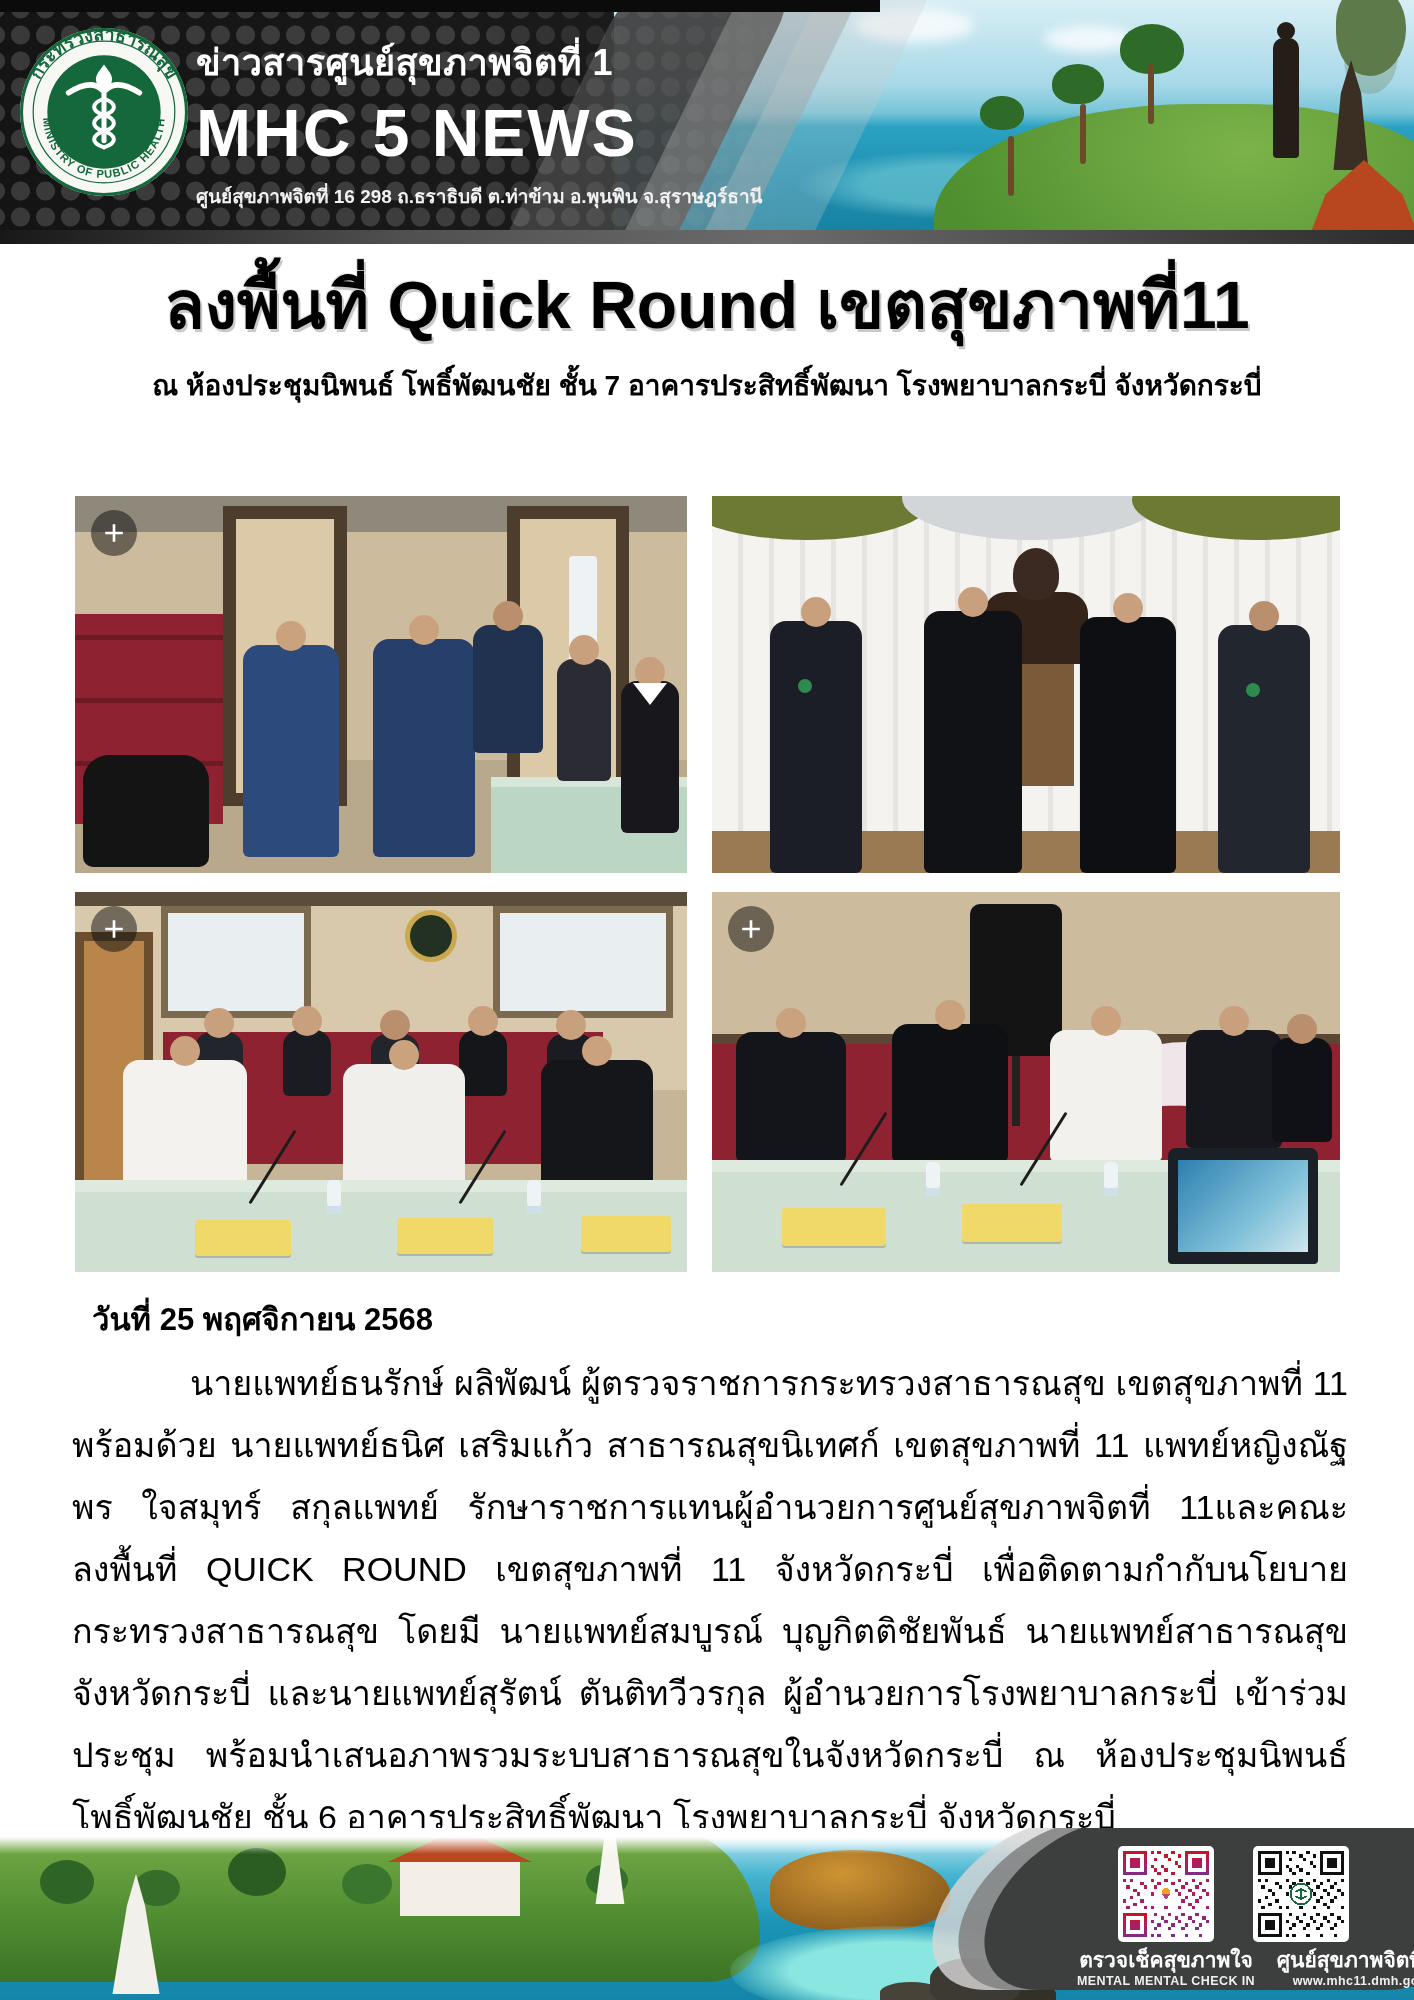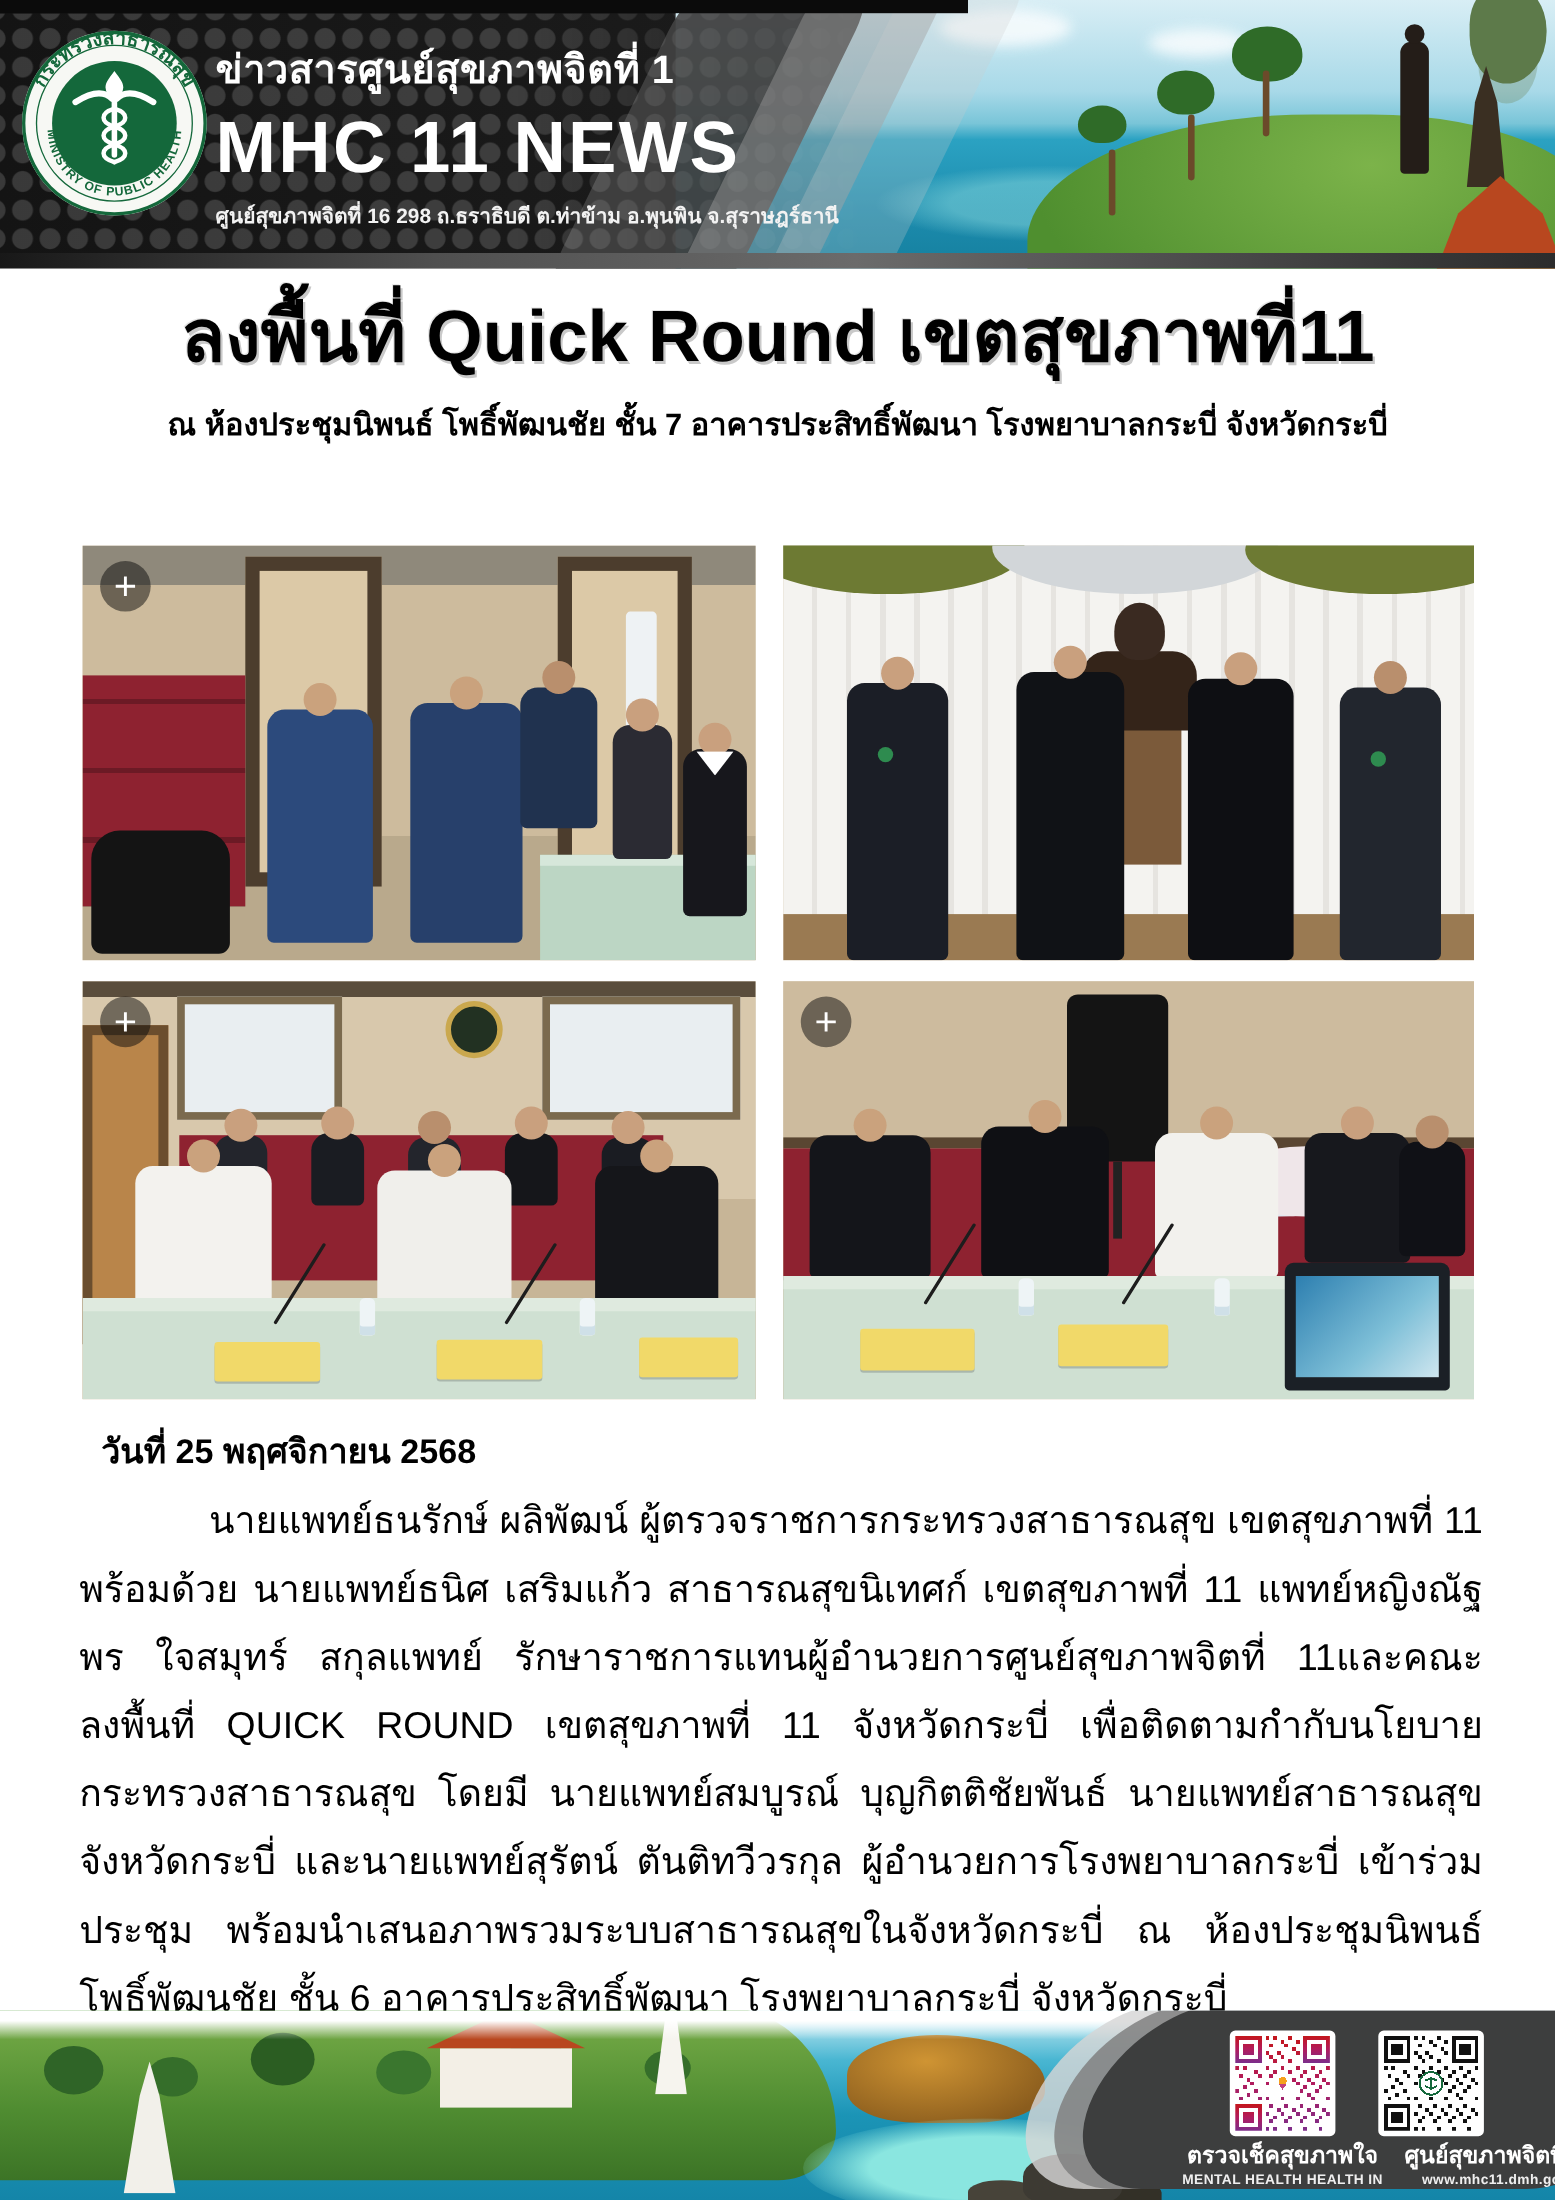--- a/index.html
+++ b/index.html
@@ -134,21 +134,21 @@
         <rect x="82.5" y="58" width="5" height="58" rx="2.5" fill="#fff"></rect>
         <path d="M50 66q22-14 33-3" stroke="#fff" stroke-width="5.5" fill="none" stroke-linecap="round"></path>
         <path d="M120 66q-22-14-33-3" stroke="#fff" stroke-width="5.5" fill="none" stroke-linecap="round"></path>
         <path d="M85 72c-13 4-13 12 0 16s13 12 0 16-13 12 0 16" stroke="#fff" stroke-width="4" fill="none" stroke-linecap="round"></path>
         <path d="M85 72c13 4 13 12 0 16s-13 12 0 16 13 12 0 16" stroke="#fff" stroke-width="4" fill="none" stroke-linecap="round"></path>
       </g>
     </svg>
 
     <div class="head-text">
       <div class="kicker">ข่าวสารศูนย์สุขภาพจิตที่ 1</div>
-      <div class="mhc-title">MHC 11 NEWS</div>
+      <div class="mhc-title">MHC 5 NEWS</div>
       <div class="address">ศูนย์สุขภาพจิตที่ 16 298 ถ.ธราธิบดี ต.ท่าข้าม อ.พุนพิน จ.สุราษฎร์ธานี</div>
     </div>
     <div class="header-shadow"></div>
   </div>
 
   <div class="headline">
     <h1>ลงพื้นที่ Quick Round เขตสุขภาพที่11</h1>
     <div class="venueline">ณ ห้องประชุมนิพนธ์ โพธิ์พัฒนชัย ชั้น 7 อาคารประสิทธิ์พัฒนา โรงพยาบาลกระบี่ จังหวัดกระบี่</div>
   </div>
 
@@ -293,21 +293,21 @@
         <use href="#qf" y="18" fill="#101010"></use>
         <use href="#qm" fill="#101010"></use>
         <circle cx="12.5" cy="12.5" r="3" fill="#fff" stroke="#14683b" stroke-width="0.5"></circle>
         <rect x="12.2" y="10.7" width="0.6" height="3.6" fill="#14683b"></rect>
         <path d="M10.9 11.8q1.6-1 3.2 0M10.9 13.2q1.6 1 3.2 0" stroke="#14683b" stroke-width="0.5" fill="none"></path>
       </svg>
     </div>
 
     <div class="qr-label" style="left:1054px;">
       <div class="l1">ตรวจเช็คสุขภาพใจ</div>
-      <div class="l2">MENTAL HEALTH HEALTH IN</div>
+      <div class="l2">MENTAL MENTAL CHECK IN</div>
     </div>
     <div class="qr-label" style="left:1252px;">
       <div class="l1">ศูนย์สุขภาพจิตที่ 11</div>
       <div class="l2">www.mhc11.dmh.go.th</div>
     </div>
   </div>
 
 </div>
 
 </body></html>

